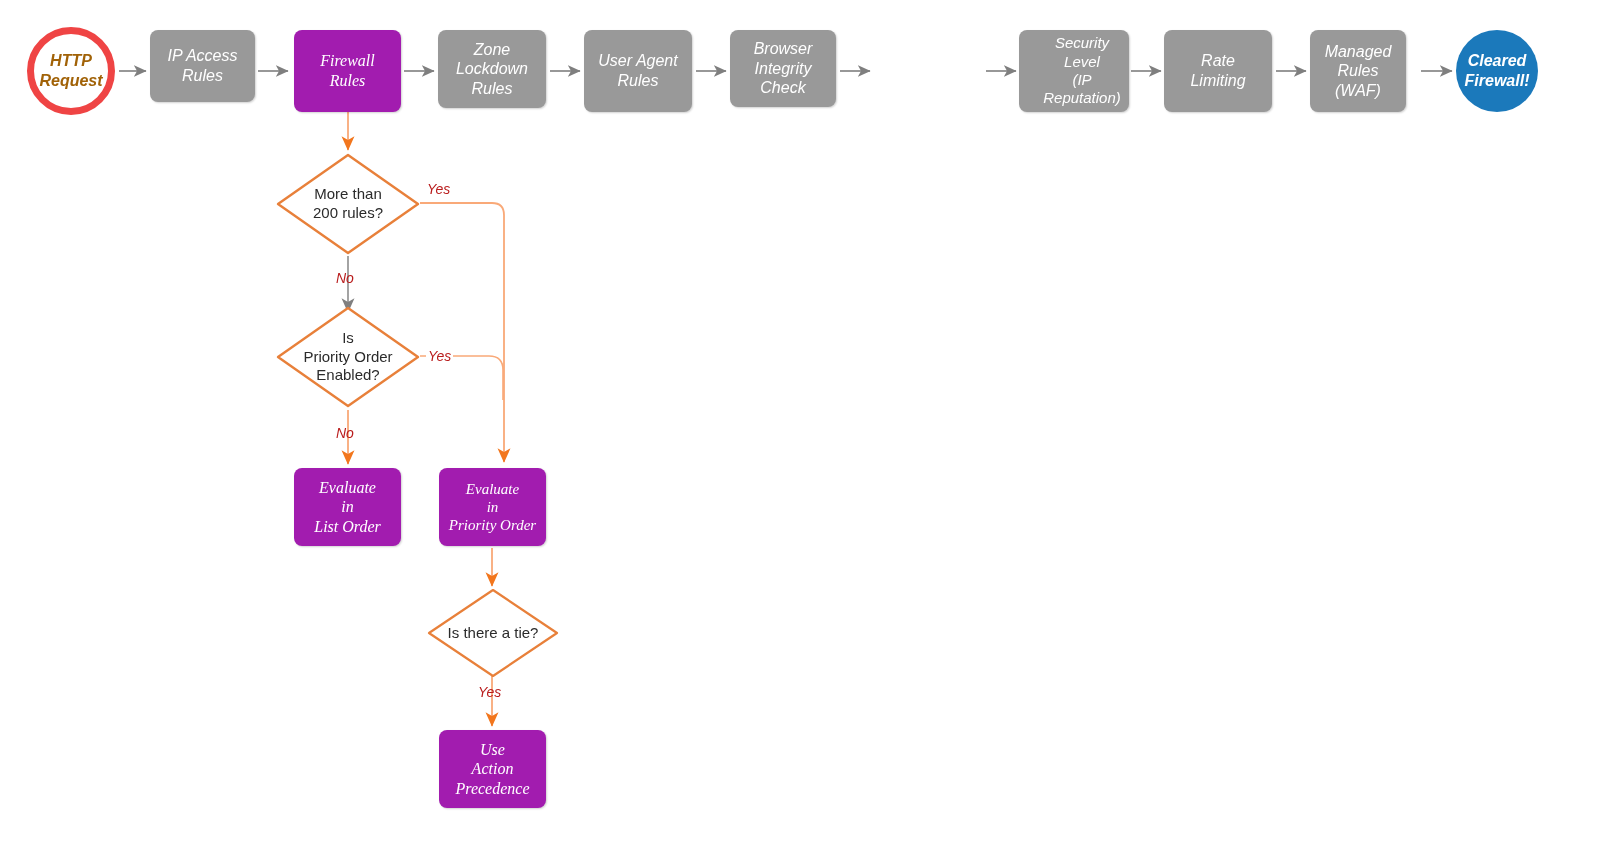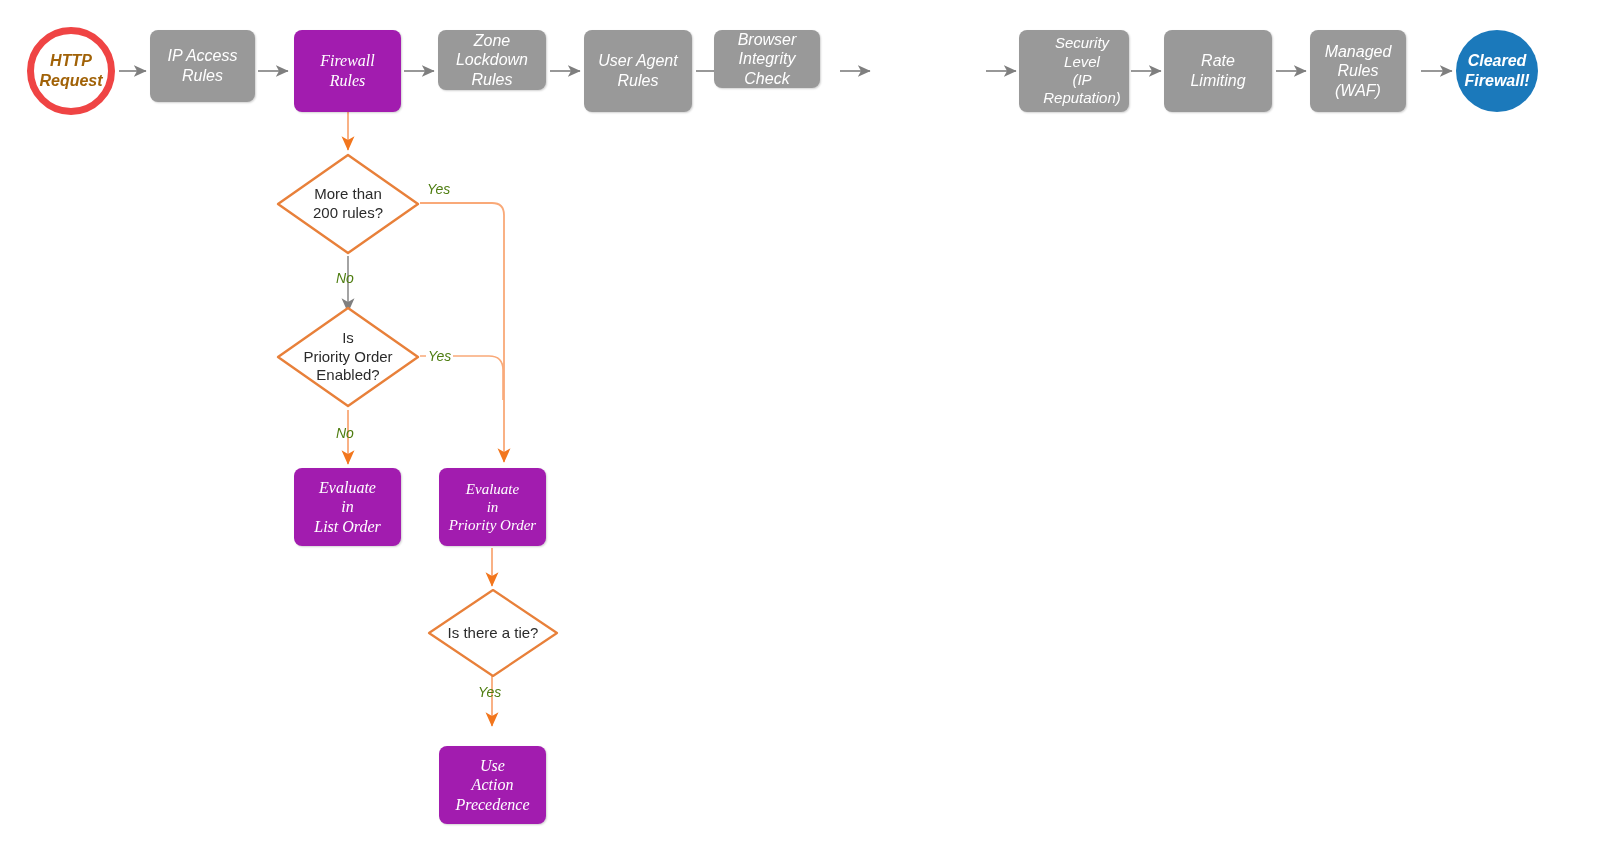--- a/index.html
+++ b/index.html
@@ -58,21 +58,21 @@
     text-align: center;
     color: #2b2b2b;
     font-size: 15px;
     line-height: 1.25;
     pointer-events: none;
   }
   .edge-label {
     position: absolute;
     font-size: 14px;
     font-style: italic;
-    color: #4d7c0f;
+    color: #b91c1c;
     background: rgba(255,255,255,0.0);
     white-space: nowrap;
   }
   svg.wires {
     position: absolute;
     left: 0; top: 0;
     width: 1600px; height: 858px;
     pointer-events: none;
   }
 </style>
@@ -127,32 +127,32 @@
   <div class="node proc gray" style="left:150px; top:30px; width:105px; height:72px;">
     <span style="white-space:pre-line">IP Access
 Rules</span>
   </div>
 
   <div class="node proc orange" style="left:294px; top:30px; width:107px; height:82px;">
     <span style="white-space:pre-line">Firewall
 Rules</span>
   </div>
 
-  <div class="node proc gray" style="left:438px; top:30px; width:108px; height:60px;">
+  <div class="node proc gray" style="left:438px; top:30px; width:108px; height:78px;">
     <span style="white-space:pre-line">Zone
 Lockdown
 Rules</span>
   </div>
 
   <div class="node proc gray" style="left:584px; top:30px; width:108px; height:82px;">
     <span style="white-space:pre-line">User Agent
 Rules</span>
   </div>
 
-  <div class="node proc gray" style="left:714px; top:30px; width:106px; height:58px;text-align:center;">
+  <div class="node proc gray" style="left:730px; top:30px; width:106px; height:77px;text-align:center;">
     <span style="white-space:pre-line">Browser
 Integrity
 Check</span>
   </div>
 
 
   <div class="node proc gray" style="left:1019px; top:30px; width:110px; height:82px;padding-left:16px;">
     <span style="white-space:pre-line; font-size:15px">Security
 Level
 (IP Reputation)</span>
@@ -203,21 +203,21 @@
 in
 List Order</span>
   </div>
 
   <div class="node proc orange" style="left:439px; top:468px; width:107px; height:78px;">
     <span style="white-space:pre-line; font-size:15px">Evaluate
 in
 Priority Order</span>
   </div>
 
-  <div class="node proc orange" style="left:439px; top:730px; width:107px; height:78px;margin-top:16px;">
+  <div class="node proc orange" style="left:439px; top:730px; width:107px; height:78px;">
     <span style="white-space:pre-line">Use
 Action
 Precedence</span>
   </div>
 
   <span class="edge-label" style="left:427px; top:181px;">Yes</span>
 
   <span class="edge-label" style="left:336px; top:270px;">No</span>
 
   <span class="edge-label" style="left:426px; top:348px; background:#fff; padding:0 2px;">Yes</span>

